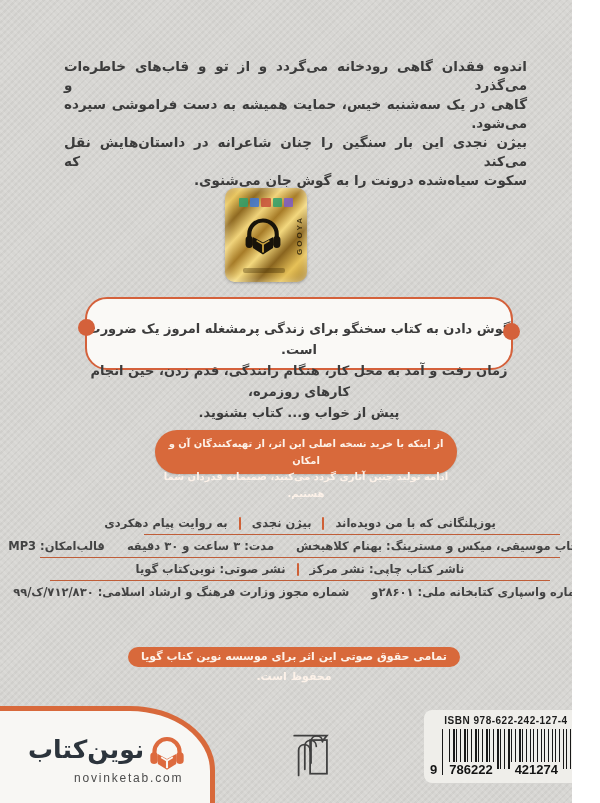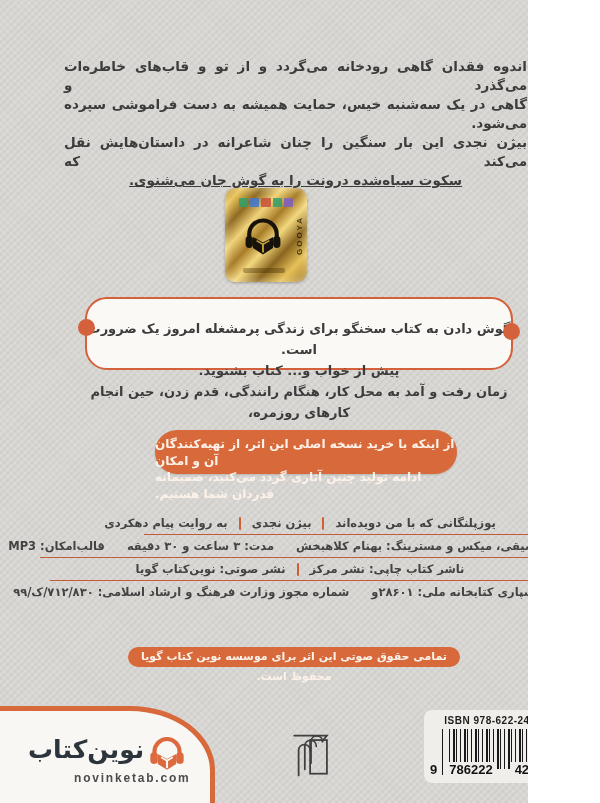--- a/index.html
+++ b/index.html
@@ -1,28 +1,28 @@
 <!DOCTYPE html>
 <html lang="fa"><head>
 <meta charset="utf-8">
 <style>
   html,body{margin:0;padding:0;}
   body{width:600px;height:803px;overflow:hidden;font-family:"DejaVu Sans",sans-serif;}
   .cover{
-    position:relative;width:528px;height:803px;overflow:hidden;
+    position:relative;width:572px;height:803px;overflow:hidden;
     background-color:#d7d6d3;
     background-image:
       repeating-linear-gradient(45deg, rgba(255,255,255,.10) 0 2px, rgba(0,0,0,0) 2px 5px),
       repeating-linear-gradient(-45deg, rgba(120,118,112,.08) 0 2px, rgba(0,0,0,0) 2px 5px);
   }
   
   .synopsis{position:absolute;left:64px;top:57px;width:463px;direction:rtl;
     color:#3c3c3c;font-weight:700;font-size:13.5px;line-height:19px;}
   .syn-line.just{text-align:justify;text-align-last:justify;}
-  .syn-line.last{text-align:center;text-decoration:underline;}
+  .syn-line.last{text-align:right;}
   
   .sticker{position:absolute;left:225px;top:188px;width:82px;height:94px;border-radius:10px;
     background:linear-gradient(133deg,#a97c28 0%,#e9c65f 10%,#8f6a22 22%,#f0d37a 34%,#a77c28 46%,#f3d87e 57%,#8a651f 70%,#e6c158 84%,#9c7526 100%);
     box-shadow:inset 0 0 8px rgba(255,250,220,.55), 0 1px 3px rgba(0,0,0,.28);}
   .holo-strip{position:absolute;left:14px;right:14px;top:10px;height:9px;display:flex;gap:2px;opacity:.85;filter:blur(.4px);}
   .holo-strip i{flex:1;border-radius:1px;}
   .holo-strip i:nth-child(1){background:#2fa06c;}
   .holo-strip i:nth-child(2){background:#3f78d6;}
   .holo-strip i:nth-child(3){background:#c8503a;}
   .holo-strip i:nth-child(4){background:#2fa06c;}
@@ -33,21 +33,21 @@
   .sticker-smudge{position:absolute;left:18px;bottom:9px;width:42px;height:5px;background:rgba(60,40,0,.35);border-radius:2px;}
   
   .bubble{position:absolute;left:85px;top:297px;width:428px;height:73px;background:#faf9f6;
     border:2px solid #d4613b;border-radius:22px;direction:rtl;text-align:center;
     color:#3c3c3c;font-size:13px;line-height:21px;font-weight:600;padding-top:19px;box-sizing:border-box;}
   .bump{position:absolute;width:17px;height:17px;border-radius:50%;background:#d4613b;}
   .bump-l{left:-9px;top:20px;}
   .bump-r{right:-9px;top:24px;}
   
   .badge{position:absolute;left:155px;top:430px;width:302px;height:44px;background:#d8693b;
-    border-radius:22px;direction:rtl;text-align:left;color:#fdf2e9;font-size:12px;line-height:16.5px;
+    border-radius:22px;direction:rtl;text-align:center;color:#fdf2e9;font-size:10px;line-height:16.5px;
     font-weight:600;padding-top:6px;box-sizing:border-box;box-shadow:0 1px 2px rgba(0,0,0,.15);}
   
   .info{position:absolute;left:40px;top:512px;width:520px;color:#434343;}
   .info-row{display:flex;direction:rtl;justify-content:center;align-items:center;height:22px;
     font-size:11.5px;font-weight:600;white-space:nowrap;}
   .vbar{display:inline-block;width:2px;height:13px;background:#cf6036;margin:0 11px;border-radius:1px;}
   .rule{height:1px;background:#bf5e39;border:none;margin:0;}
   .rule-1{width:80%;margin-right:0;margin-left:auto;}
   .rule-2{width:100%;}
   .rule-3{width:96%;margin:0 auto;}
@@ -56,21 +56,21 @@
     direction:rtl;text-align:center;color:#fdf2e9;font-size:11px;line-height:20px;font-weight:700;}
   
   .tab-accent{position:absolute;left:-6px;bottom:0;width:221px;height:97px;background:#d8693b;
     border-top-right-radius:85px 64px;}
   .tab-white{position:absolute;left:-6px;bottom:0;width:216px;height:92px;background:#f8f7f4;
     border-top-right-radius:80px 60px;}
   .brand-word{position:absolute;left:28px;top:735px;width:118px;direction:rtl;text-align:left;
     font-size:25px;font-weight:700;color:#2c343c;}
   .brand-icon{position:absolute;left:147px;top:733px;}
   .brand-site{position:absolute;left:30px;top:771px;font-family:"Liberation Sans",sans-serif;
-    font-size:12px;font-weight:700;letter-spacing:1.8px;color:#4c4c4c;padding-left:44px;}
+    font-size:12px;font-weight:400;letter-spacing:1.8px;color:#4c4c4c;padding-left:44px;}
   .markaz{position:absolute;left:288px;top:729px;}
   .barcode{position:absolute;left:424px;top:710px;width:164px;background:#efeeea;border-radius:8px;
     padding:5px 6px 8px 6px;box-sizing:border-box;}
   .isbn{font-family:"Liberation Sans",sans-serif;font-size:10px;font-weight:700;color:#1c1c1c;
     text-align:center;letter-spacing:.5px;white-space:nowrap;}
   .bars-wrap{position:relative;margin-top:3px;height:46px;}
   .bars{position:absolute;left:12px;right:2px;top:0;height:40px;
     background:repeating-linear-gradient(90deg,#181818 0 1.5px,#efeeea 1.5px 3px,#181818 3px 4px,#efeeea 4px 6.5px,#181818 6.5px 8px,#efeeea 8px 11px);}
   .bars::before,.bars::after{content:"";position:absolute;top:0;width:4px;height:46px;
     background:repeating-linear-gradient(90deg,#181818 0 1.5px,#efeeea 1.5px 4px);}
@@ -111,22 +111,22 @@
       <path d="M17 29 l7 4 7-4" fill="none" stroke="#c9a23f" stroke-width="1.5"></path>
     </svg>
     <div class="sticker-brand">GOOYA</div>
     <div class="sticker-smudge"></div>
   </div>
 
   <div class="bubble">
     <span class="bump bump-l"></span>
     <span class="bump bump-r"></span>
     <div class="bubble-line">گوش دادن به کتاب سخنگو برای زندگی پرمشغله امروز یک ضرورت است.</div>
+    <div class="bubble-line">زمان رفت و آمد به محل کار، هنگام رانندگی، قدم زدن، حین انجام کارهای روزمره،</div>
     <div class="bubble-line">پیش از خواب و... کتاب بشنوید.</div>
-    <div class="bubble-line">زمان رفت و آمد به محل کار، هنگام رانندگی، قدم زدن، حین انجام کارهای روزمره،</div>
   </div>
 
   <div class="badge">
     <div>از اینکه با خرید نسخه اصلی این اثر، از تهیه‌کنندگان آن و امکان</div>
     <div>ادامه تولید چنین آثاری گردد می‌کنید، صمیمانه قدردان شما هستیم.</div>
   </div>
 
   <div class="info">
     <div class="info-row">
       <span>یوزپلنگانی که با من دویده‌اند</span>

